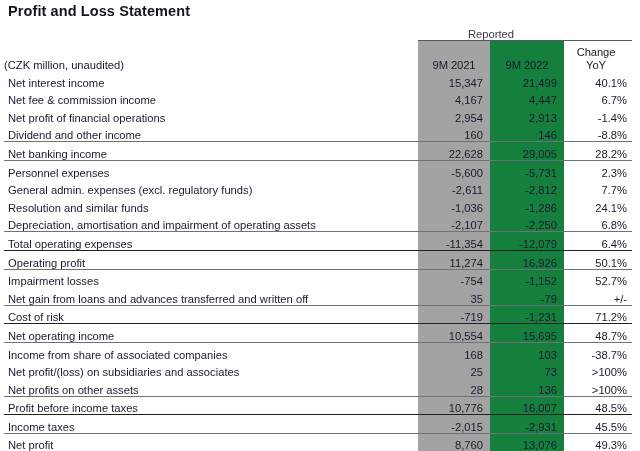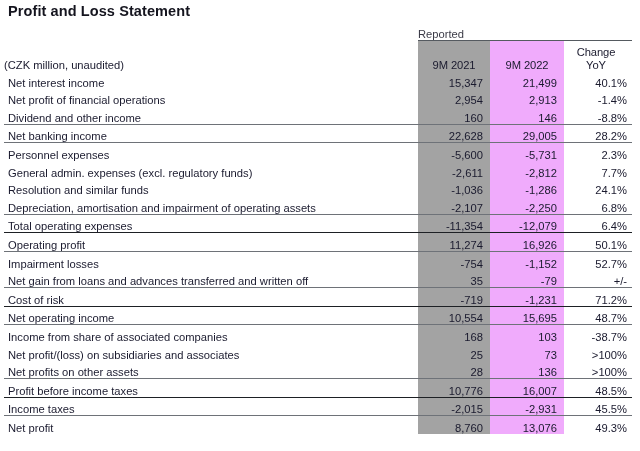--- a/index.html
+++ b/index.html
@@ -50,25 +50,25 @@
   .pl td, .pl th {
     padding: 0;
     vertical-align: bottom;
     font-size: 11.2px;
     line-height: 12px;
     font-weight: normal;
   }
 
   
   .tint-grey { background: #a3a3a3; }
-  .tint-pink { background: #f0abfc; }
+  .tint-pink { background: #15803d; }
 
   
   .reported-cell {
-    text-align: left;
+    text-align: center;
     font-size: 11.2px;
     color: #3a3a46;
     padding-bottom: 2px;
     height: 19px;
     vertical-align: bottom;
   }
   .rule-row td {
     height: 0;
     padding: 0;
     line-height: 0;
@@ -165,20 +165,26 @@
         </td>
       </tr>
 
       <tr class="row">
         <td class="lbl">Net interest income</td>
         <td class="num tint-grey">15,347</td>
         <td class="num tint-pink">21,499</td>
         <td class="num chg">40.1%</td>
       </tr>
 
+      <tr class="row">
+        <td class="lbl">Net fee &amp; commission income</td>
+        <td class="num tint-grey">4,167</td>
+        <td class="num tint-pink">4,447</td>
+        <td class="num chg">6.7%</td>
+      </tr>
 
       <tr class="row">
         <td class="lbl">Net profit of financial operations</td>
         <td class="num tint-grey">2,954</td>
         <td class="num tint-pink">2,913</td>
         <td class="num chg">-1.4%</td>
       </tr>
 
       <tr class="row">
         <td class="lbl">Dividend and other income</td>

